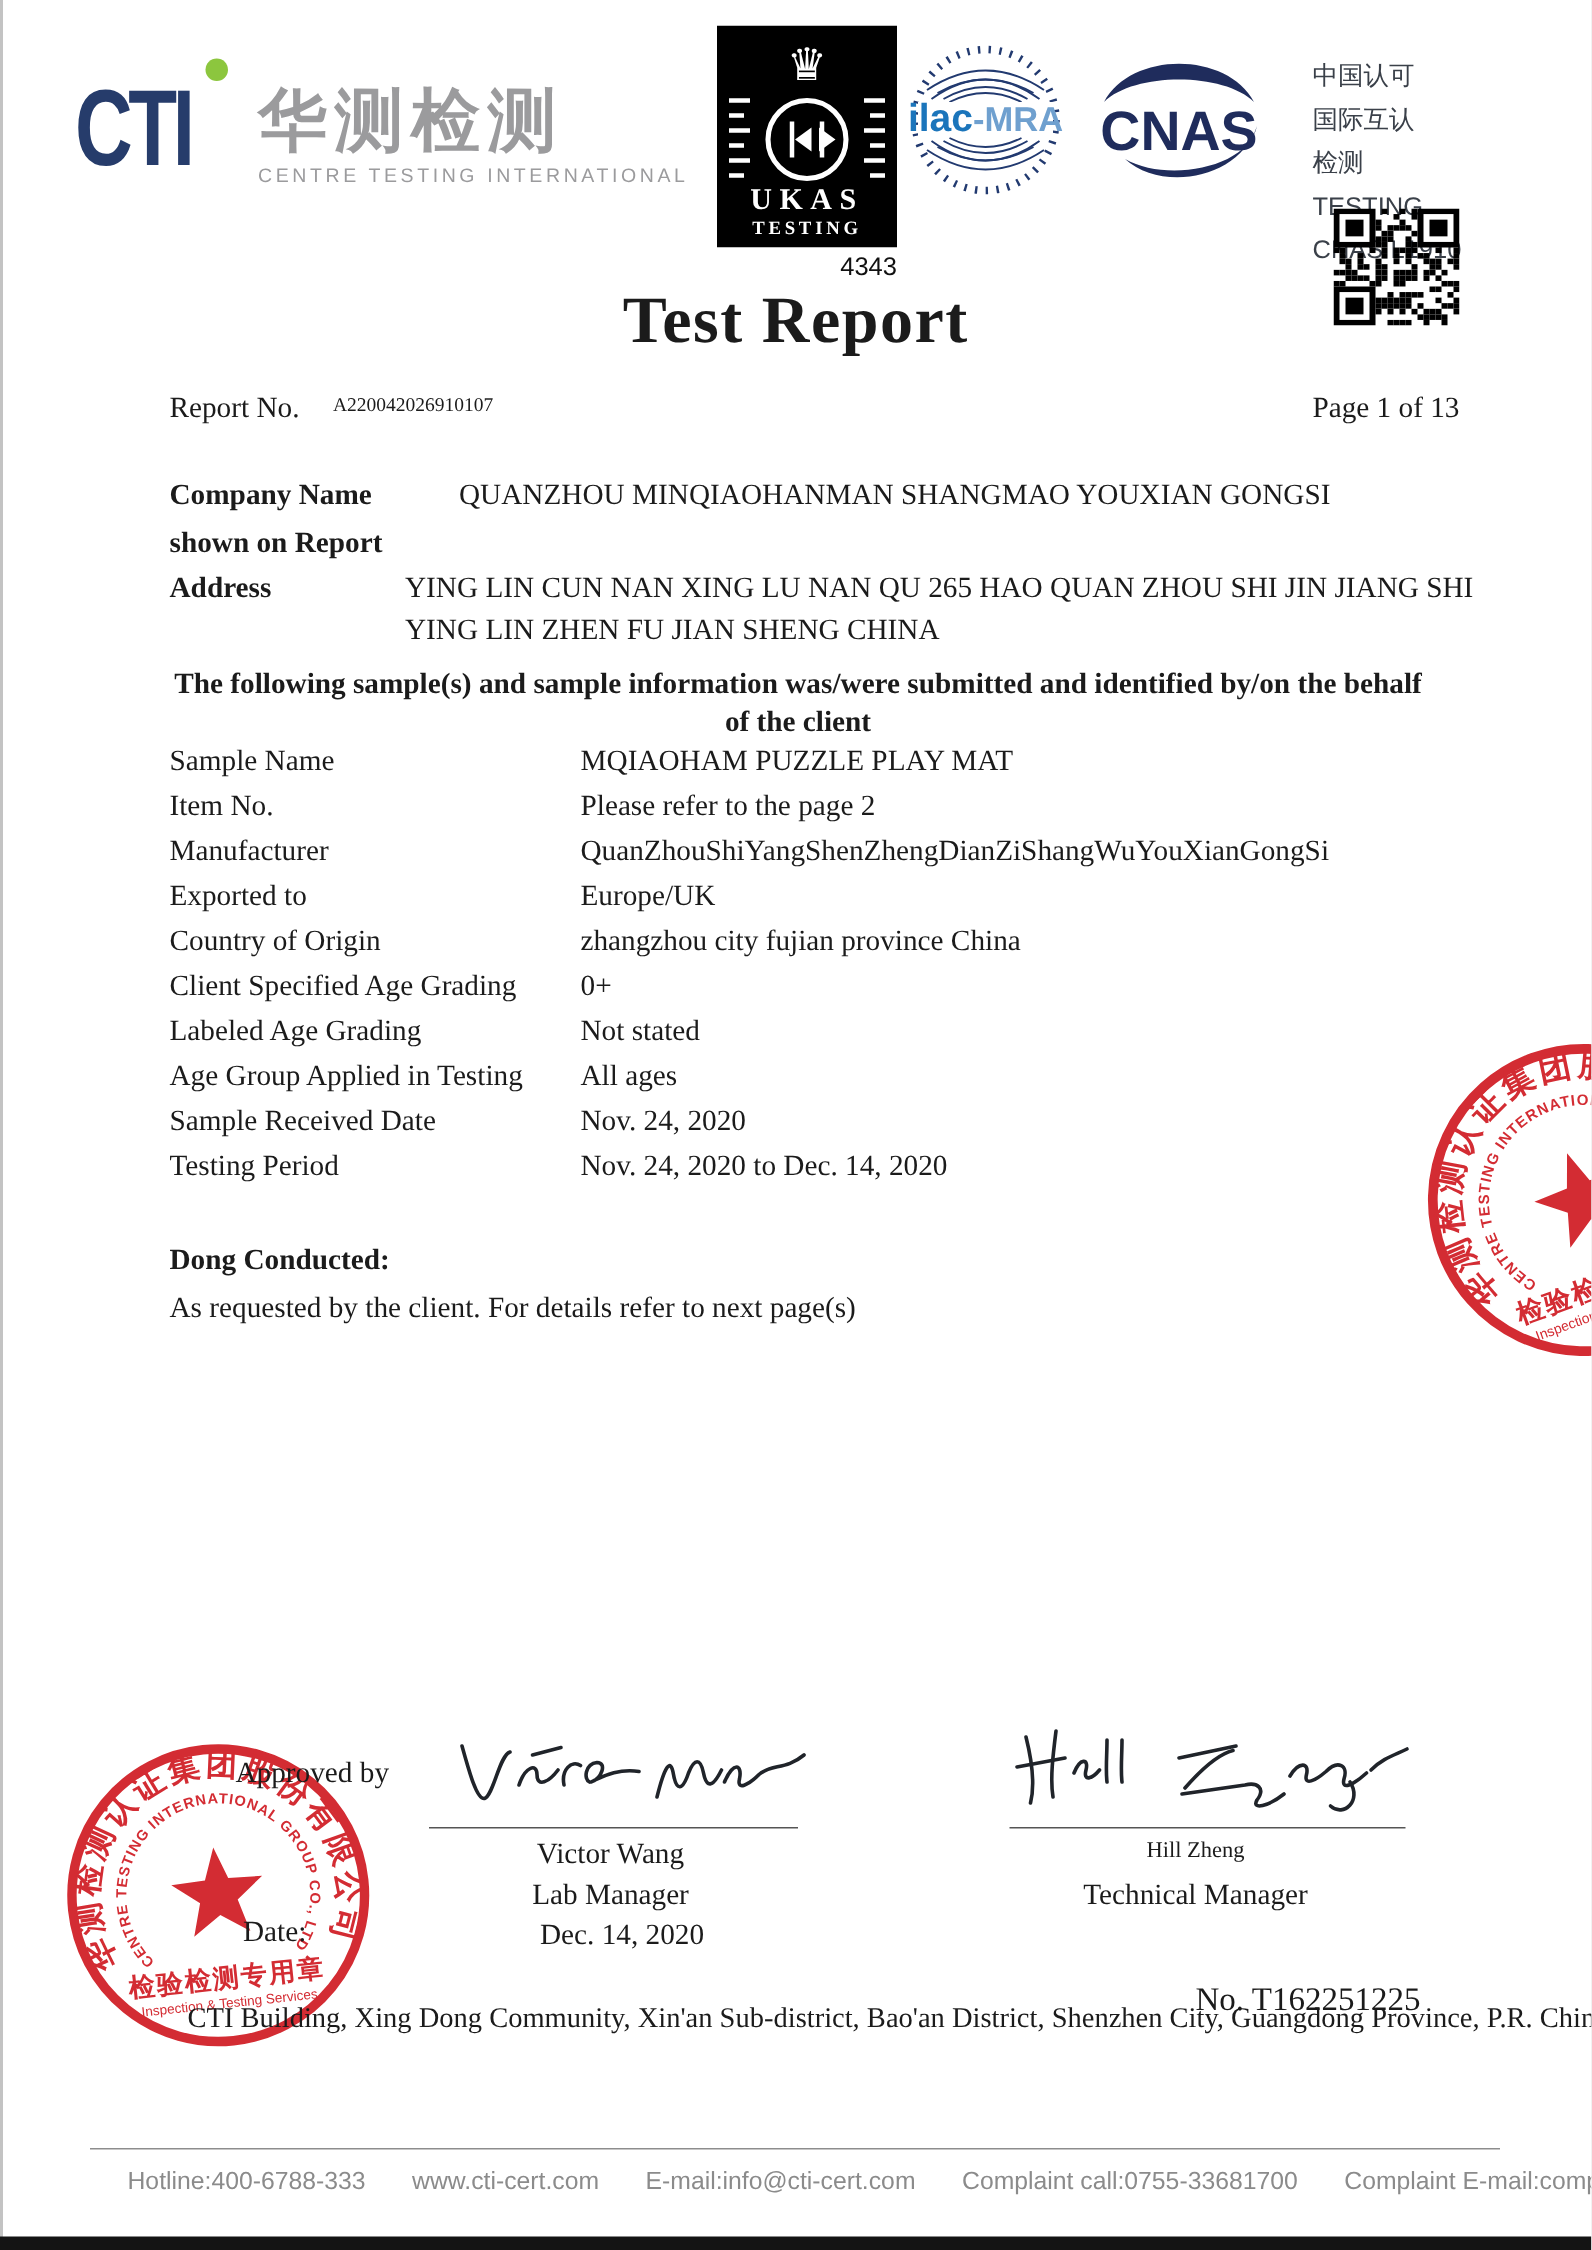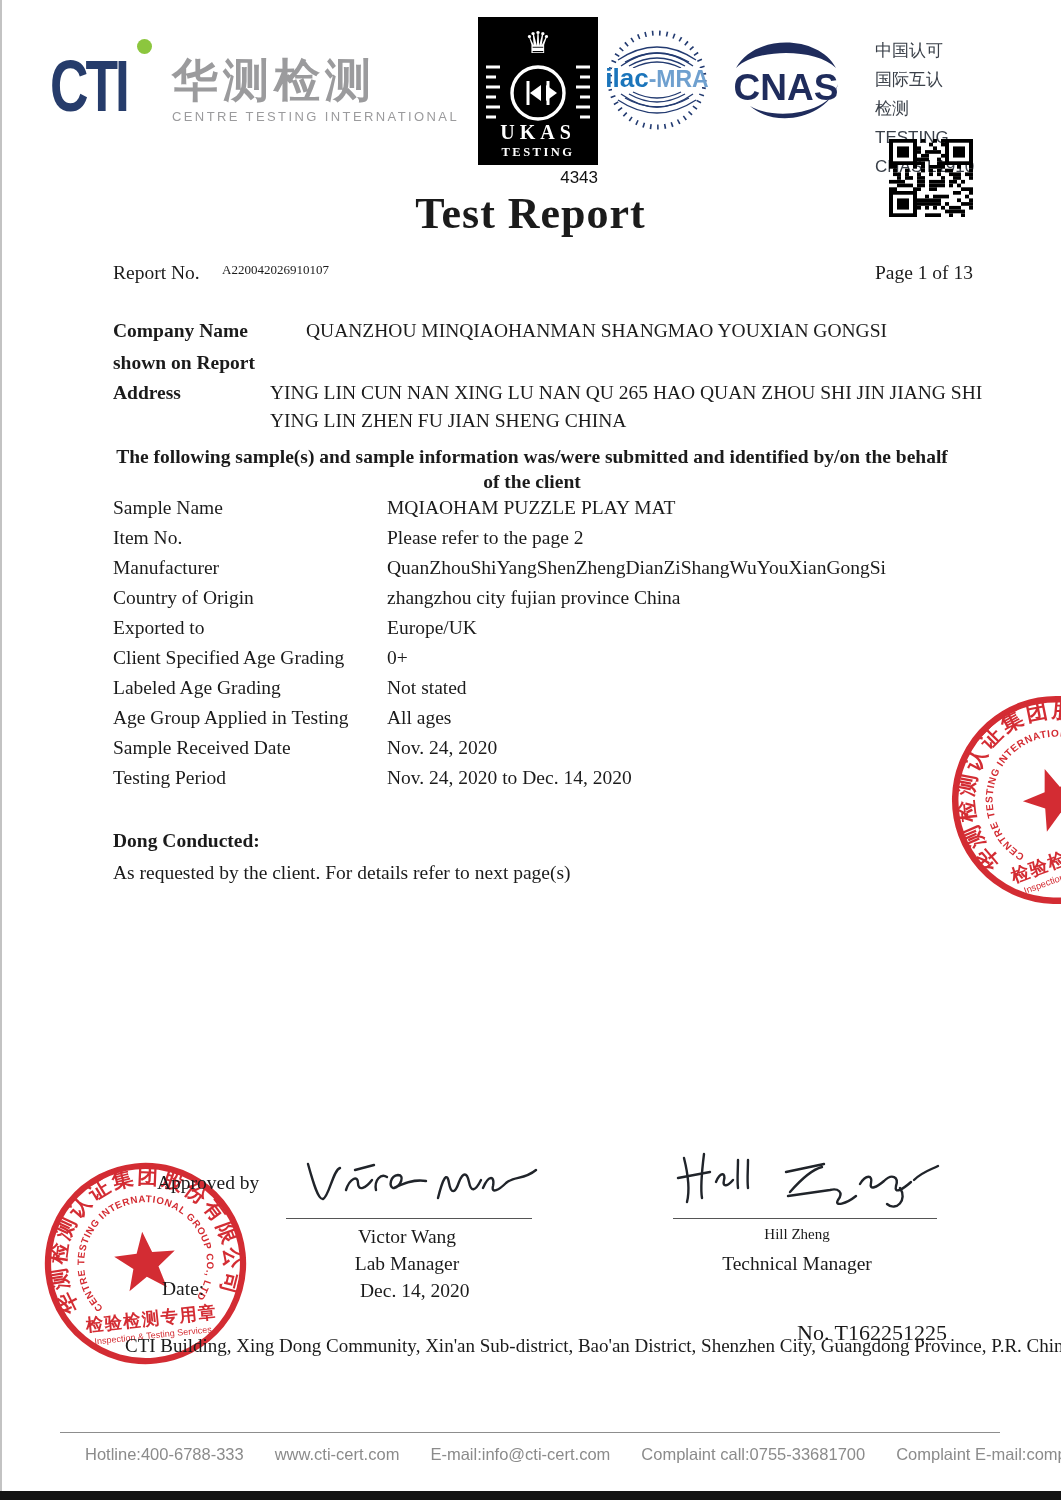--- a/index.html
+++ b/index.html
@@ -342,26 +342,26 @@
       </div>
       <div class="frow">
         <span class="flabel">Item No.</span>
         <span class="fvalue">Please refer to the page 2</span>
       </div>
       <div class="frow">
         <span class="flabel">Manufacturer</span>
         <span class="fvalue">QuanZhouShiYangShenZhengDianZiShangWuYouXianGongSi</span>
       </div>
       <div class="frow">
+        <span class="flabel">Exported to</span>
+        <span class="fvalue">Europe/UK</span>
+      </div>
+      <div class="frow">
         <span class="flabel">Country of Origin</span>
         <span class="fvalue">zhangzhou city fujian province China</span>
-      </div>
-      <div class="frow">
-        <span class="flabel">Exported to</span>
-        <span class="fvalue">Europe/UK</span>
       </div>
       <div class="frow">
         <span class="flabel">Client Specified Age Grading</span>
         <span class="fvalue">0+</span>
       </div>
       <div class="frow">
         <span class="flabel">Labeled Age Grading</span>
         <span class="fvalue">Not stated</span>
       </div>
       <div class="frow">

